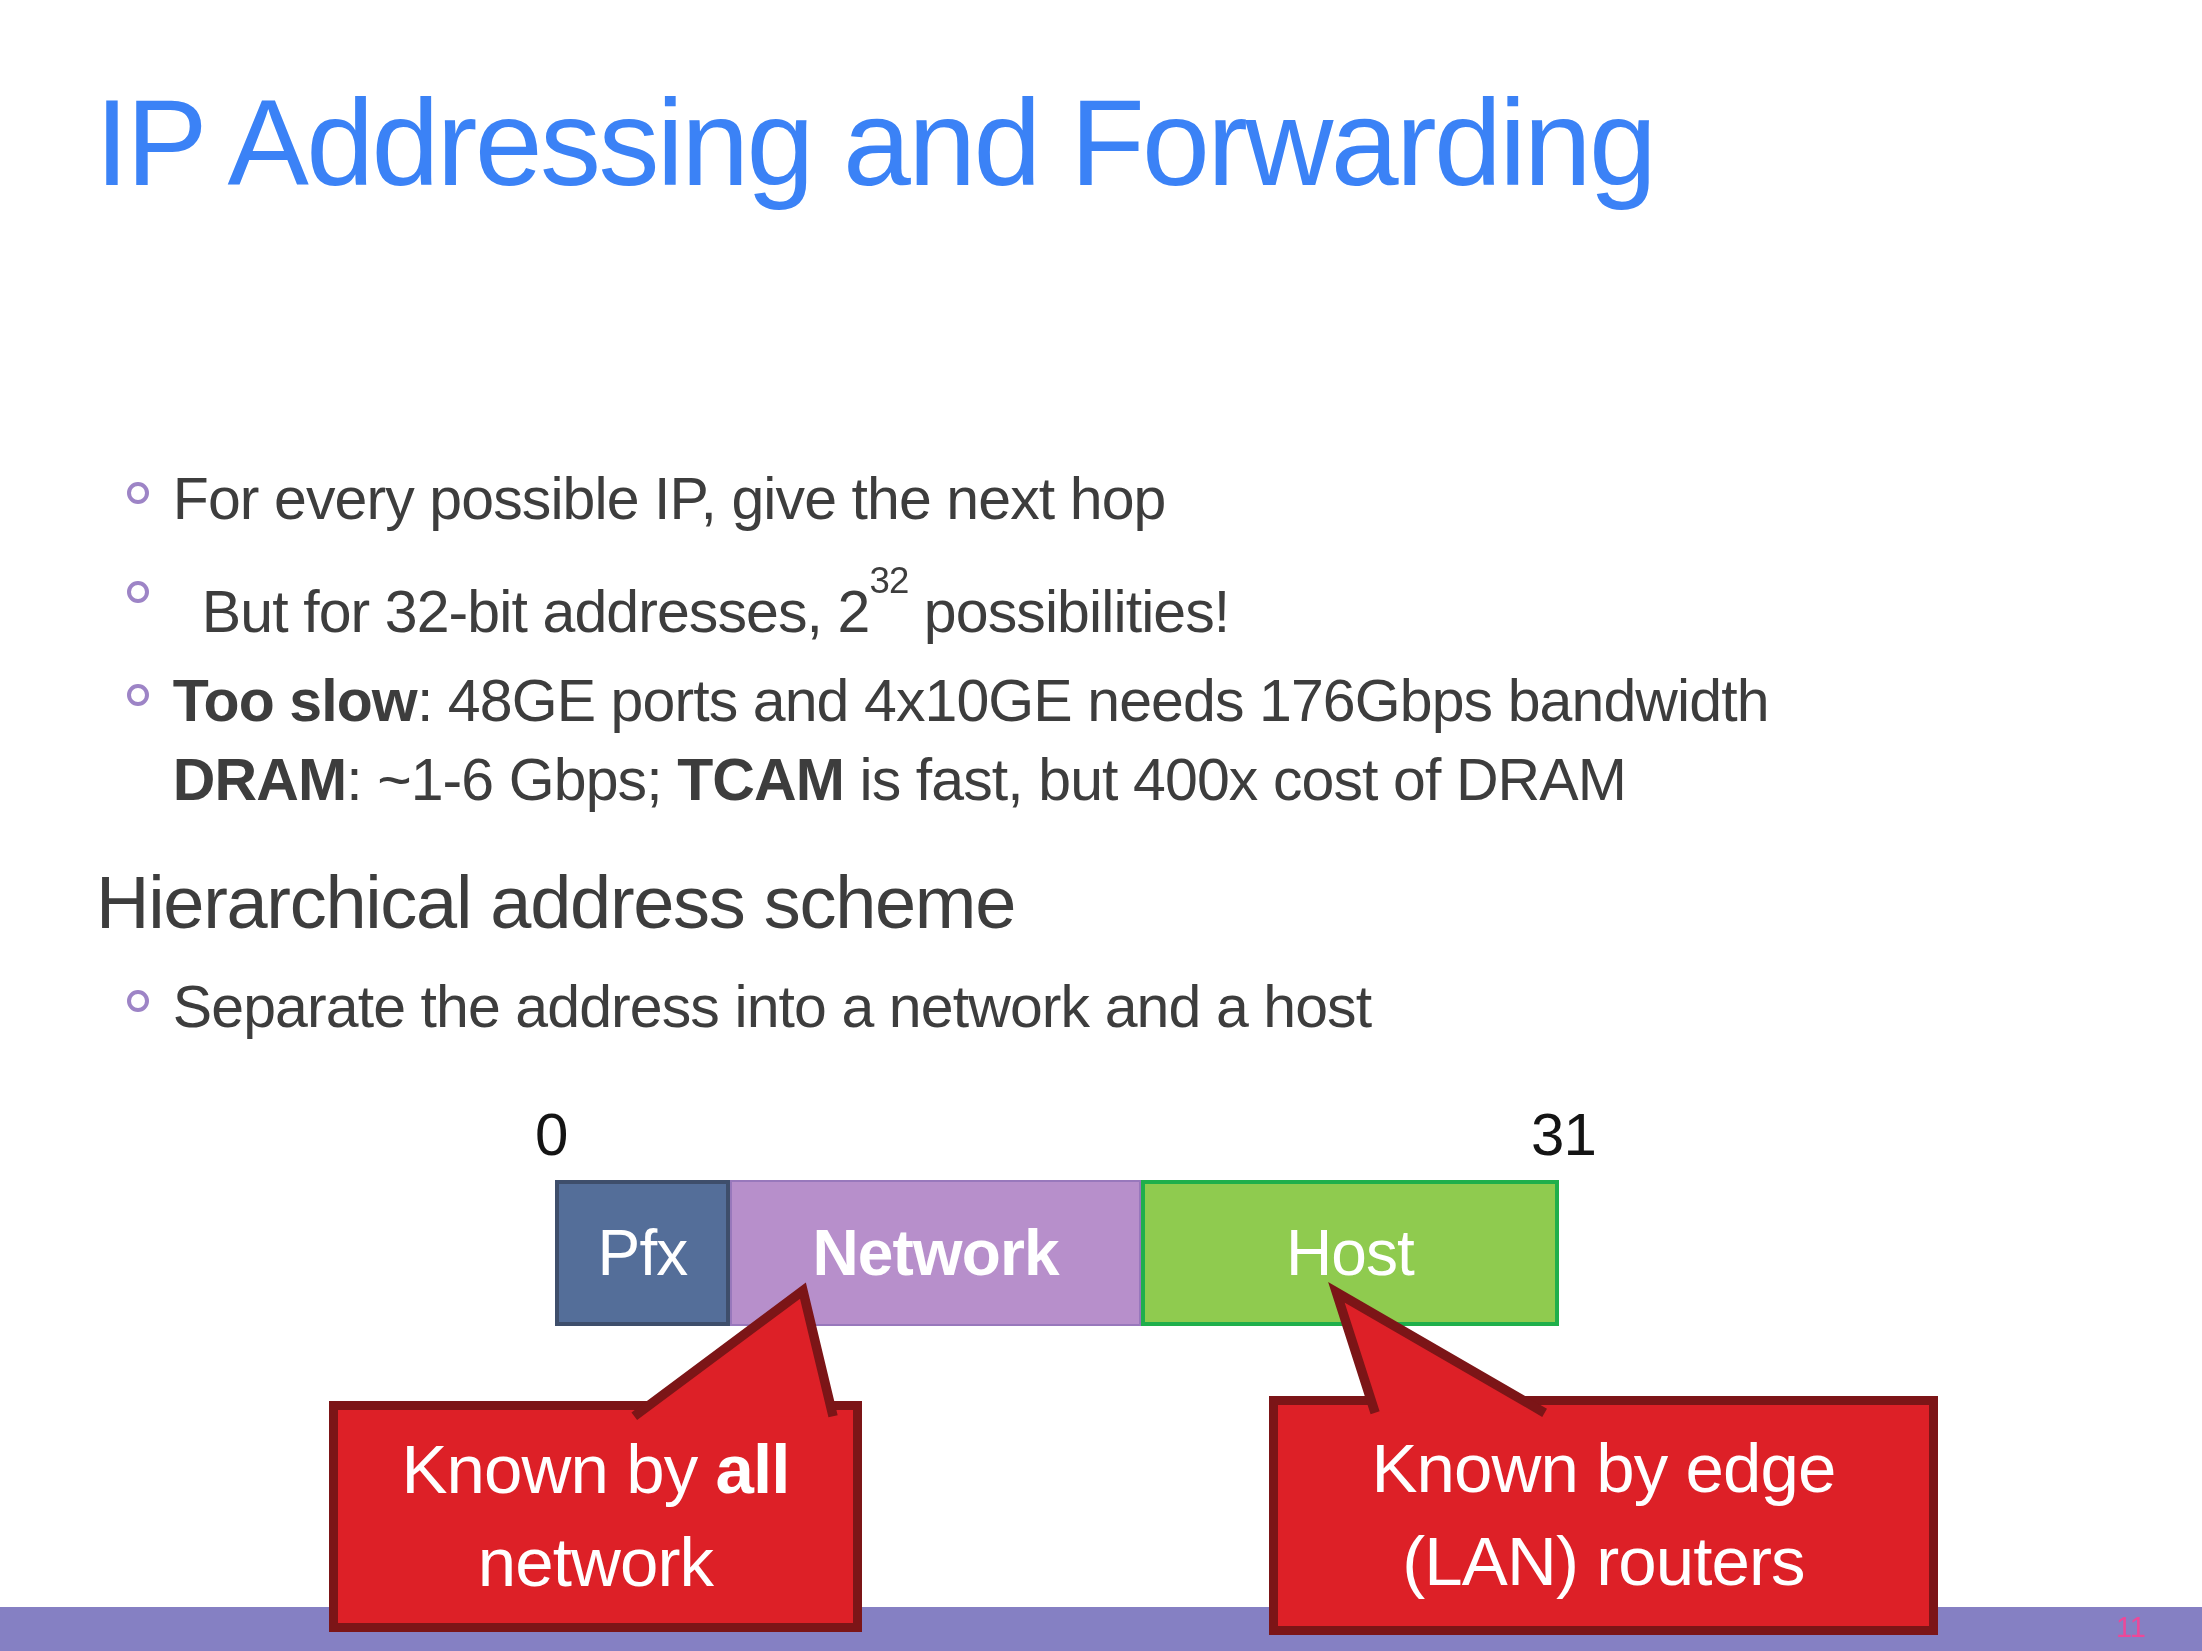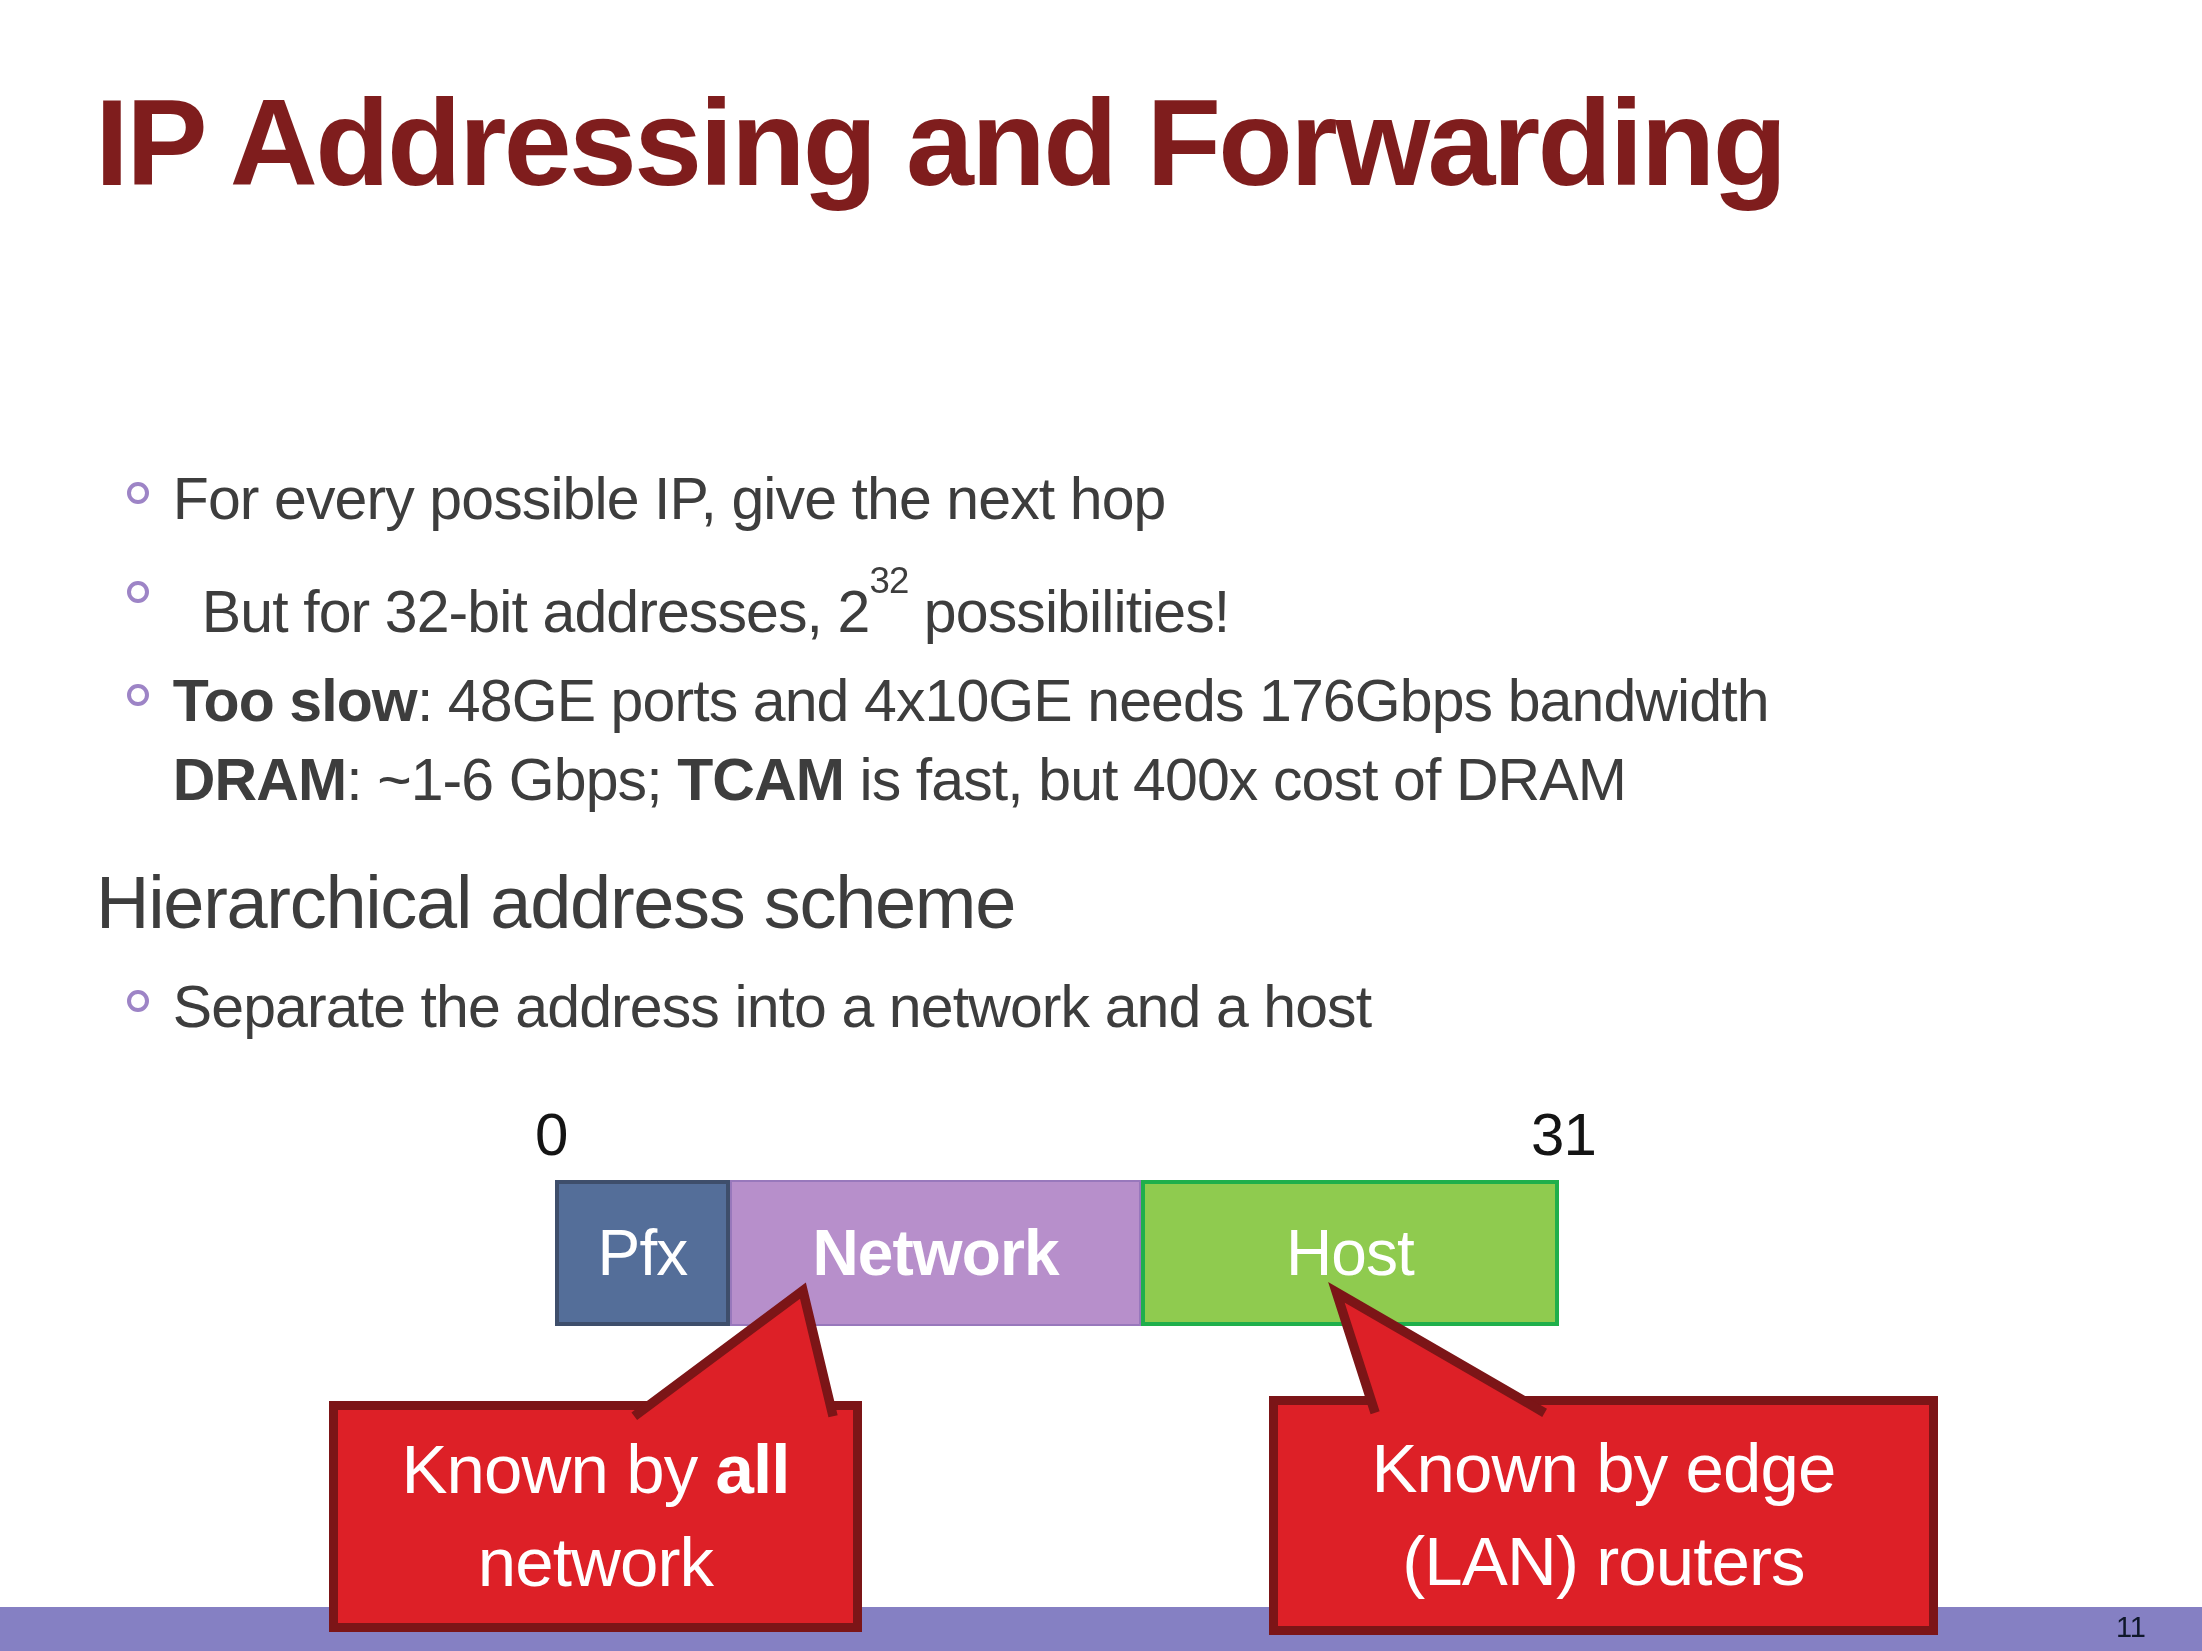--- a/index.html
+++ b/index.html
@@ -2,23 +2,22 @@
 <html style="font-size:13.8px"><head>
 <meta charset="utf-8">
 <style>
   html,body { margin:0; padding:0; background:#ffffff; }
   .slide {
     position:relative; width:2203px; height:1652px; background:#ffffff;
     font-family:"Liberation Sans", sans-serif; overflow:hidden; color:#3d3d3d;
   }
   .slide-title {
     position:absolute; left:95px; top:76px;
-    font-size:122px; line-height:1.1; color:#7f1d1d; letter-spacing:-2.6px;
+    font-size:122px; line-height:1.1; color:#3b82f6; letter-spacing:-2.6px;
     white-space:nowrap;
-    font-weight:bold;
   }
   .section-heading {
     position:absolute; left:96px;
     font-size:74px; color:#3d3d3d; letter-spacing:-1.3px; white-space:nowrap;
   }
   .bullet {
     position:absolute; left:127px; display:flex; align-items:flex-start;
     font-size:59px; color:#3d3d3d; letter-spacing:-0.9px; white-space:nowrap;
   }
   .bullet .marker {
@@ -55,21 +54,21 @@
   .tails {
     position:absolute; left:0; top:0; width:2203px; height:1652px;
     z-index:4; pointer-events:none;
   }
 
   .footer-bar {
     position:absolute; left:0; top:1607px; width:2203px; height:45px;
     background:#8580C3; z-index:1;
   }
   .page-number {
-    position:absolute; right:57px; top:1611px; font-size:29px; color:#0f172a; z-index:2;margin-left:16px;
+    position:absolute; right:57px; top:1611px; font-size:29px; color:#ec4899; z-index:2;margin-left:16px;
   }
 </style>
 </head>
 <body>
 
 <div class="slide">
 
   <div class="slide-title">IP Addressing and Forwarding</div>
 
 

